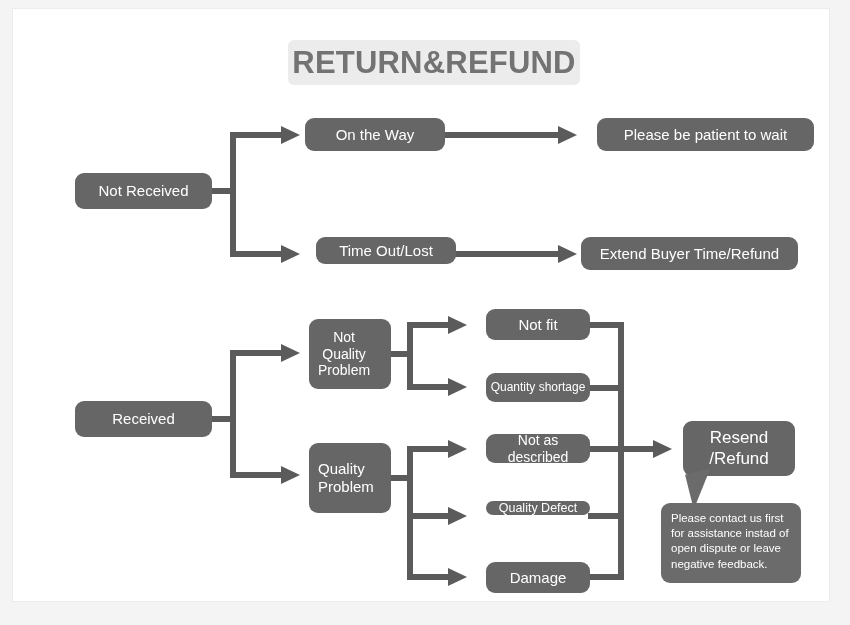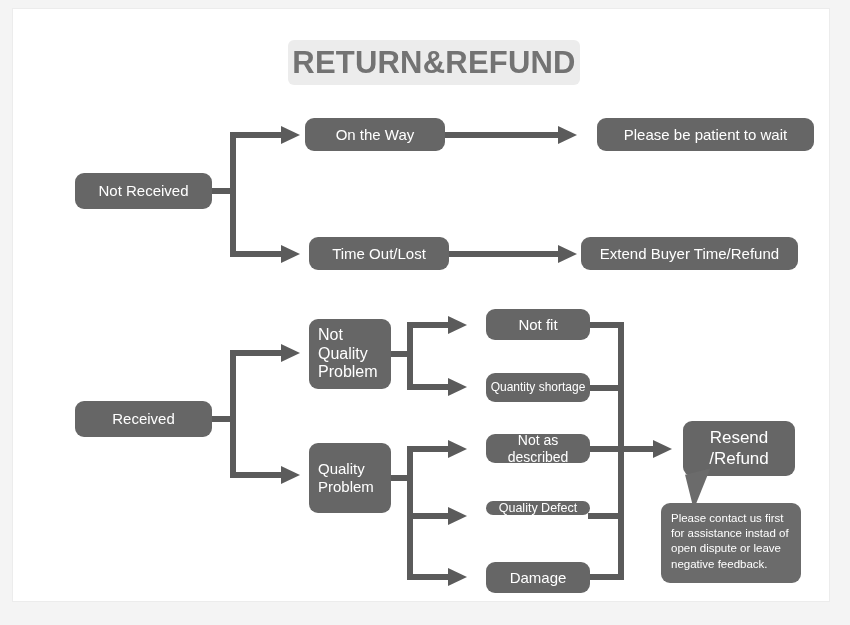--- a/index.html
+++ b/index.html
@@ -149,21 +149,21 @@
       <span class="label">On the Way</span>
     </div>
 
     <div class="hline" style="left:430px; top:123px; width:120px;"></div>
     <div class="arrow-head" style="left:545px; top:117px;"></div>
 
     <div class="node" style="left:536px; top:109px; width:217px; height:33px;margin-left:48px;">
       <span class="label">Please be patient to wait</span>
     </div>
 
-    <div class="node" style="left:296px; top:228px; width:140px; height:33px;">
+    <div class="node" style="left:303px; top:228px; width:140px; height:27px;">
       <span class="label">Time Out/Lost</span>
     </div>
 
     <div class="hline" style="left:430px; top:242px; width:120px;"></div>
     <div class="arrow-head" style="left:545px; top:236px;"></div>
 
     <div class="node" style="left:568px; top:228px; width:217px; height:33px;">
       <span class="label">Extend Buyer Time/Refund</span>
     </div>
 
@@ -171,21 +171,21 @@
       <span class="label">Received</span>
     </div>
 
     <div class="hline" style="left:197px; top:407px; width:26px;"></div>
     <div class="vline" style="left:217px; top:341px; width:6px; height:128px;"></div>
     <div class="hline" style="left:217px; top:341px; width:56px;"></div>
     <div class="arrow-head" style="left:268px; top:335px;"></div>
     <div class="hline" style="left:217px; top:463px; width:56px;"></div>
     <div class="arrow-head" style="left:268px; top:457px;"></div>
 
-    <div class="node left-align" style="left:296px; top:310px; width:82px; height:70px; font-size:16px;">
+    <div class="node left-align" style="left:296px; top:310px; width:82px; height:70px; font-size:14px;text-align:center;">
       <span class="label">Not
 Quality
 Problem</span>
     </div>
 
     <div class="hline" style="left:376px; top:342px; width:24px;"></div>
     <div class="vline" style="left:394px; top:313px; width:6px; height:68px;"></div>
     <div class="hline" style="left:394px; top:313px; width:46px;"></div>
     <div class="arrow-head" style="left:435px; top:307px;"></div>
     <div class="hline" style="left:394px; top:375px; width:46px;"></div>

